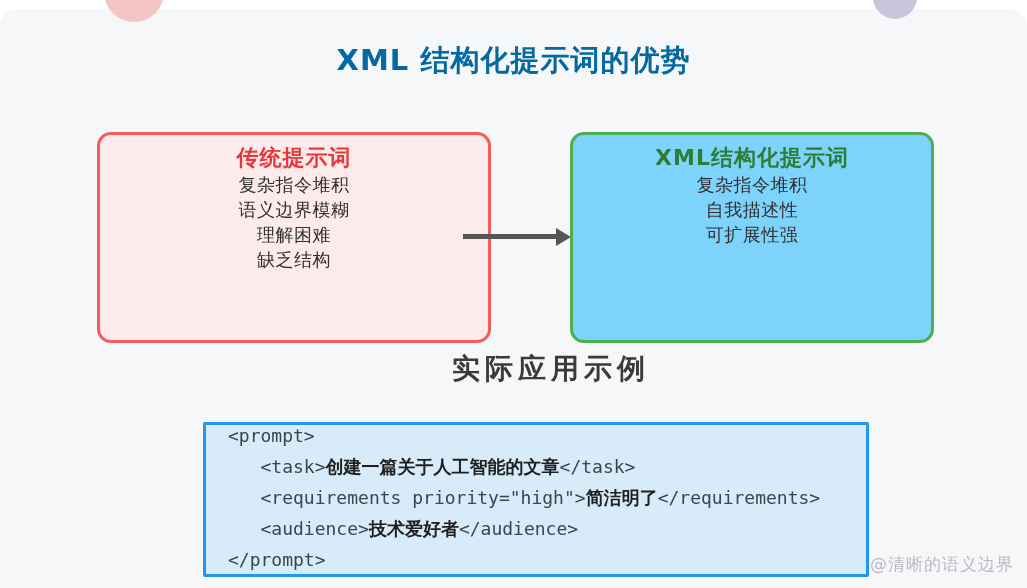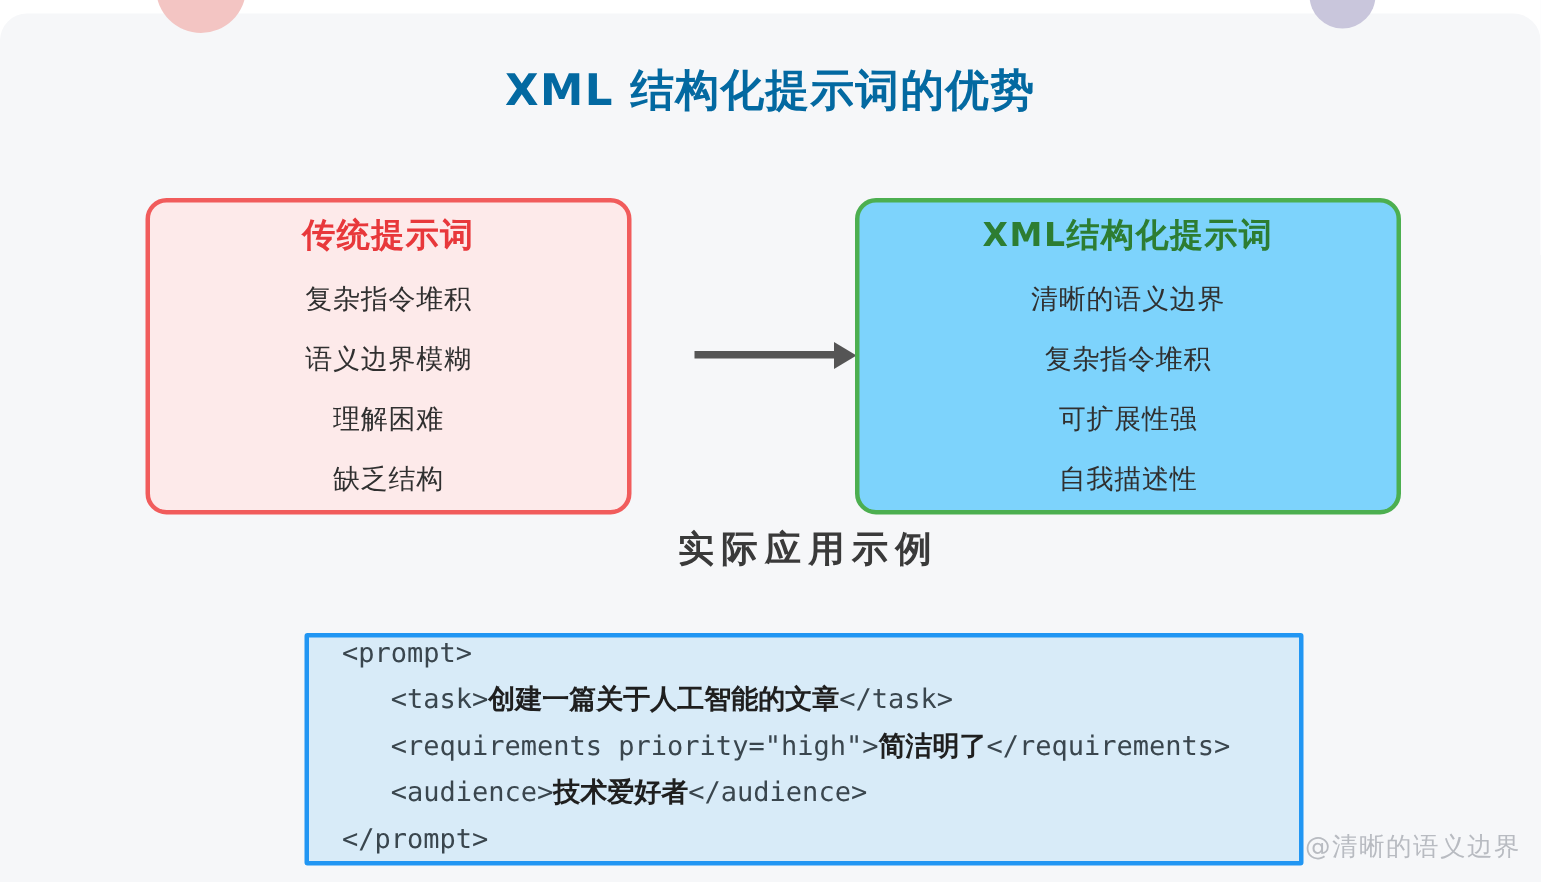--- a/index.html
+++ b/index.html
@@ -22,37 +22,37 @@
   .page-title{
     position:absolute;top:41px;left:0;width:100%;
     text-align:center;font-size:29px;font-weight:bold;line-height:38px;
     color:#0369a1;letter-spacing:1px;
   }
 
   .box{
     position:absolute;top:132px;height:211px;box-sizing:border-box;
     border:3px solid;border-radius:14px;text-align:center;
   }
-  .box.red{left:97px;width:324px;background:#fdeaea;border-color:#f15c5c;}
+  .box.red{left:97px;width:394px;background:#fdeaea;border-color:#f15c5c;}
   .box.green{left:570px;width:364px;background:#7dd3fc;border-color:#4caf50;}
   .box-title{margin-top:9px;font-size:22px;font-weight:bold;line-height:28px;letter-spacing:1px;}
   .box.red .box-title{color:#e8383b;}
   .box.green .box-title{color:#2d7d32;}
-  .box-item{margin-top:15px;font-size:18px;line-height:25px;color:#303030;letter-spacing:0.5px;}
+  .box-item{margin-top:0;font-size:18px;line-height:25px;color:#303030;letter-spacing:0.5px;}
 
   .arrow-line{position:absolute;left:463px;top:234px;width:97px;height:5px;background:#555555;}
   .arrow-head{
     position:absolute;left:556px;top:227.5px;width:0;height:0;
     border-top:9px solid transparent;border-bottom:9px solid transparent;
     border-left:15px solid #555555;
   }
 
   .section-label{
     position:absolute;left:452px;top:350px;
-    font-size:24px;font-weight:bold;color:#3a3a3a;letter-spacing:5px;
+    font-size:28px;font-weight:bold;color:#3a3a3a;letter-spacing:5px;
   }
 
   .codebox{
     position:absolute;left:203px;top:422px;width:666px;height:155px;
     box-sizing:border-box;background:#d8ebf8;
     border:3px solid #2196f3;border-radius:2px;
     padding:0 0 0 22px;overflow:hidden;
   }
   .code-lines{margin-top:-5px;}
   .code-line{
@@ -87,24 +87,23 @@
     <div class="box-item">语义边界模糊</div>
     <div class="box-item">理解困难</div>
     <div class="box-item">缺乏结构</div>
   </div>
 
   <div class="arrow-line"></div>
   <div class="arrow-head"></div>
 
   <div class="box green">
     <div class="box-title">XML结构化提示词</div>
-    <div class="box-item">清晰的语义边界</div>
     <div class="box-item">复杂指令堆积</div>
+    <div class="box-item">自我描述性</div>
     <div class="box-item">可扩展性强</div>
-    <div class="box-item">自我描述性</div>
   </div>
 
   <div class="section-label">实际应用示例</div>
 
   <div class="codebox">
     <div class="code-lines">
       <div class="code-line"><span>&lt;prompt&gt;</span></div>
       <div class="code-line"><span>   &lt;task&gt;</span><span class="cjk">创建一篇关于人工智能的文章</span><span>&lt;/task&gt;</span></div>
       <div class="code-line"><span>   &lt;requirements priority="high"&gt;</span><span class="cjk">简洁明了</span><span>&lt;/requirements&gt;</span></div>
       <div class="code-line"><span>   &lt;audience&gt;</span><span class="cjk">技术爱好者</span><span>&lt;/audience&gt;</span></div>

